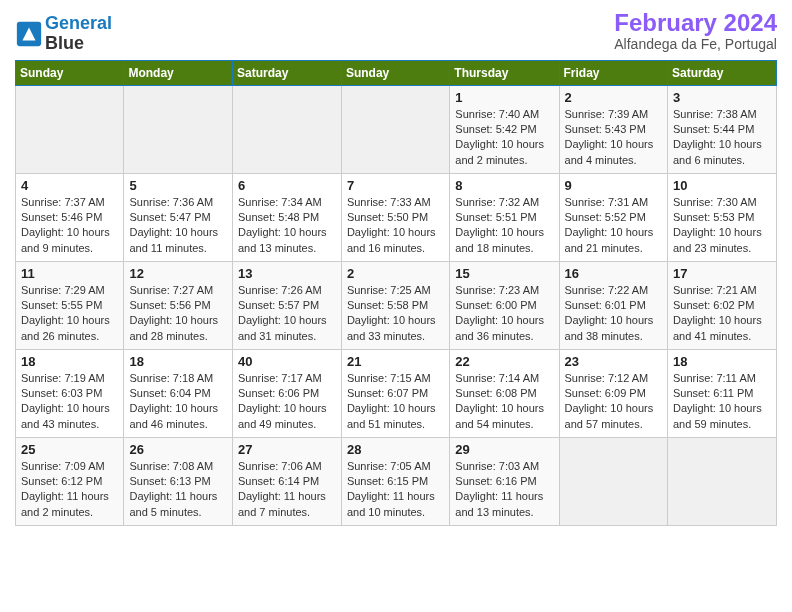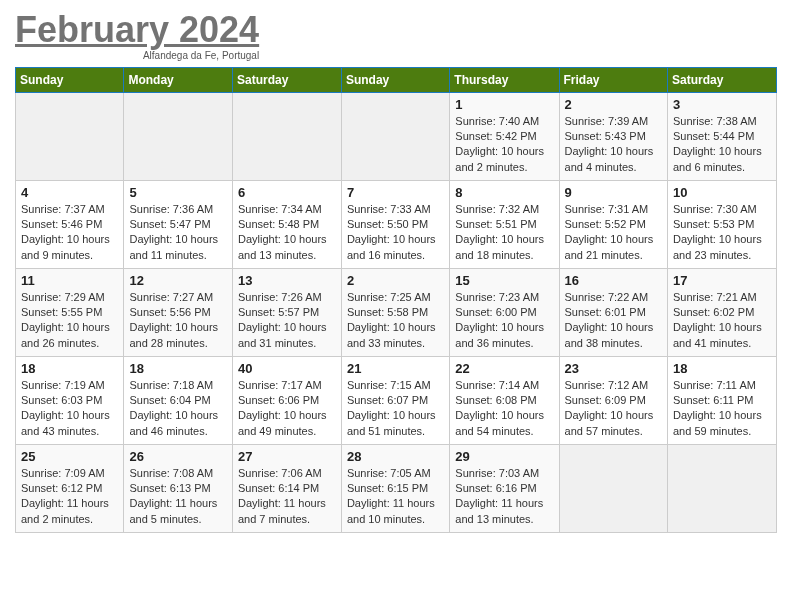--- a/index.html
+++ b/index.html
@@ -34,29 +34,29 @@
     .logo-blue { color: #1a7abf; }
     .logo-icon {
       width: 28px;
       height: 28px;
       margin-right: 2px;
     }
     .title-block {
       text-align: right;
     }
     .main-title {
-      font-size: 36px;
-      font-weight: bold;
-      color: #737373;
+      font-size: 24px;
+      font-weight: bold;
+      color: #8b5cf6;
       line-height: 1.1;
-      text-decoration: underline;
     }
     .subtitle {
-      font-size: 10px;
+      font-size: 14px;
       color: #555;
+      text-align: center;
     }
     .calendar {
       width: 100%;
       border-collapse: collapse;
       font-size: 10.5px;
     }
     .calendar thead th {
       background: #4d7c0f;
       color: #fff;
       padding: 5px 4px;
@@ -92,20 +92,33 @@
     }
     .empty-cell {
       background: #f0f0f0 !important;
     }
   </style>
 </head>
 <body>
 
 <div class="container">
   <div class="header-row">
+    <div class="logo">
+      <svg class="logo-icon" viewBox="0 0 30 30">
+        <rect x="2" y="2" width="26" height="26" rx="3" fill="#1a7abf"></rect>
+        <polygon points="8,22 15,8 22,22" fill="white"></polygon>
+        <polygon points="18,10 26,10 26,18" fill="#1a7abf" opacity="0.7"></polygon>
+      </svg>
+      <div>
+        <div class="logo-text">
+          <span class="logo-blue">General</span><br>
+          <span>Blue</span>
+        </div>
+      </div>
+    </div>
     <div class="title-block">
       <div class="main-title">February 2024</div>
       <div class="subtitle">Alfandega da Fe, Portugal</div>
     </div>
   </div>
 
   <table class="calendar">
     <thead>
       <tr>
       <th>Sunday</th>

